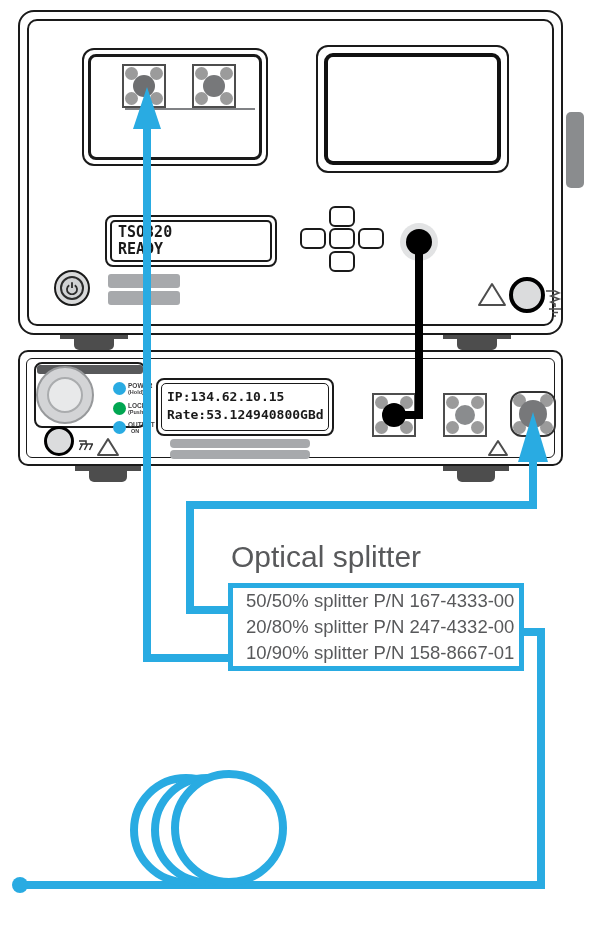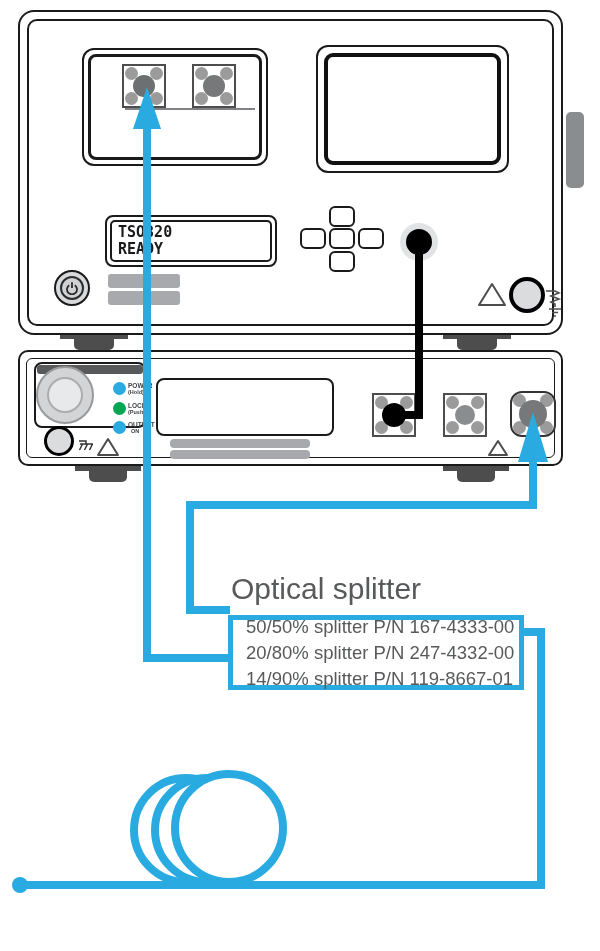--- a/index.html
+++ b/index.html
@@ -16,21 +16,21 @@
   .dkey{background:#fff;border:2.5px solid #1a1a1a;border-radius:6px;width:26px;height:21px;}
   .vent{background:#a7a9ac;border-radius:3px;}
   .foot{background:#4d4d4d;}
   .led{width:13px;height:13px;border-radius:50%;}
   .led-blue{background:#29abe2;}
   .led-green{background:#00a651;}
   .ledlab{font-size:6.5px;font-weight:bold;color:#414042;line-height:7px;}
   .ledsub{font-size:5.5px;font-weight:bold;color:#414042;line-height:6.5px;}
   .graytxt{color:#58595b;}
   .overlay{position:absolute;left:0;top:0;z-index:50;pointer-events:none;}
-  .z60{z-index:60;margin-top:32px;}
+  .z60{z-index:60;}
   .splitbox{background:#fff;border:5px solid #29abe2;}
 </style>
 </head>
 <body>
 
 <div class="canvas">
 
   <div class="abs" style="left:566px;top:112px;width:18px;height:76px;background:#8a8c8e;border-radius:5px;"></div>
 
   <div class="abs foot" style="left:60px;top:332px;width:68px;height:7px;"></div>
@@ -129,20 +129,24 @@
 
   <div class="abs circle" style="left:44px;top:426px;width:30px;height:30px;border:3.5px solid #000;background:#dbdcdd;z-index:11;"></div>
   <svg class="abs" style="left:78px;top:437px;z-index:11;" width="17" height="16" viewBox="0 0 17 16">
     <path d="M1,4 H8 V7 M2,7 H15 M4.5,7 l-3,6 M9.5,7 l-3,6 M14.5,7 l-3,6" fill="none" stroke="#333" stroke-width="1.5"></path>
   </svg>
   <svg class="abs" style="left:96px;top:437px;z-index:11;" width="24" height="20" viewBox="0 0 24 20">
     <polygon points="12,2 22,18 2,18" fill="none" stroke="#4d4d4d" stroke-width="2" stroke-linejoin="round"></polygon>
   </svg>
 
   <div class="abs" style="left:156px;top:378px;width:178px;height:58px;border:2px solid #1a1a1a;border-radius:8px;z-index:11;"></div>
+  <div class="abs" style="left:161px;top:383px;width:168px;height:48px;border:1.5px solid #1a1a1a;border-radius:5px;padding:4px 5px;z-index:11;">
+    <div class="lcd-text" style="font-size:13px;line-height:18px;">IP:134.62.10.15</div>
+    <div class="lcd-text" style="font-size:13px;line-height:18px;">Rate:53.124940800GBd</div>
+  </div>
   <div class="abs vent" style="left:170px;top:439px;width:140px;height:9px;border-radius:4px;z-index:11;"></div>
   <div class="abs vent" style="left:170px;top:450px;width:140px;height:9px;border-radius:4px;z-index:11;"></div>
 
   <div class="abs flange" style="left:372px;top:393px;width:44px;height:44px;z-index:11;">
     <span class="screw" style="left:1px;top:1px;"></span>
     <span class="screw" style="left:26px;top:1px;"></span>
     <span class="screw" style="left:1px;top:26px;"></span>
     <span class="screw" style="left:26px;top:26px;"></span>
     <span class="core" style="left:8px;top:8px;width:24px;height:24px;background:#000;"></span>
   </div>
@@ -177,20 +181,20 @@
     <polyline points="520,632 541,632 541,885 20,885" fill="none" stroke="#29abe2" stroke-width="8"></polyline>
     <circle cx="20" cy="885" r="8" fill="#29abe2"></circle>
 
     <circle cx="186" cy="830" r="52" fill="#fff" stroke="#29abe2" stroke-width="8"></circle>
     <circle cx="207" cy="830" r="52" fill="#fff" stroke="#29abe2" stroke-width="8"></circle>
     <circle cx="229" cy="828" r="54" fill="#fff" stroke="#29abe2" stroke-width="8"></circle>
   </svg>
 
   <div class="abs graytxt z60" style="left:231px;top:540px;font-size:30px;">Optical splitter</div>
 
-  <div class="abs splitbox z60" style="left:228px;top:583px;width:296px;height:75px;display:flex;flex-direction:column;justify-content:center;padding-left:13px;">
+  <div class="abs splitbox z60" style="left:228px;top:583px;width:296px;height:88px;display:flex;flex-direction:column;justify-content:center;padding-left:13px;">
     <div class="graytxt" style="font-size:18.5px;line-height:26px;">50/50% splitter P/N 167-4333-00</div>
     <div class="graytxt" style="font-size:18.5px;line-height:26px;">20/80% splitter P/N 247-4332-00</div>
-    <div class="graytxt" style="font-size:18.5px;line-height:26px;">14/90% splitter P/N 119-8667-01</div>
+    <div class="graytxt" style="font-size:18.5px;line-height:26px;">10/90% splitter P/N 158-8667-01</div>
   </div>
 
 
 </div>
 
 </body></html>

